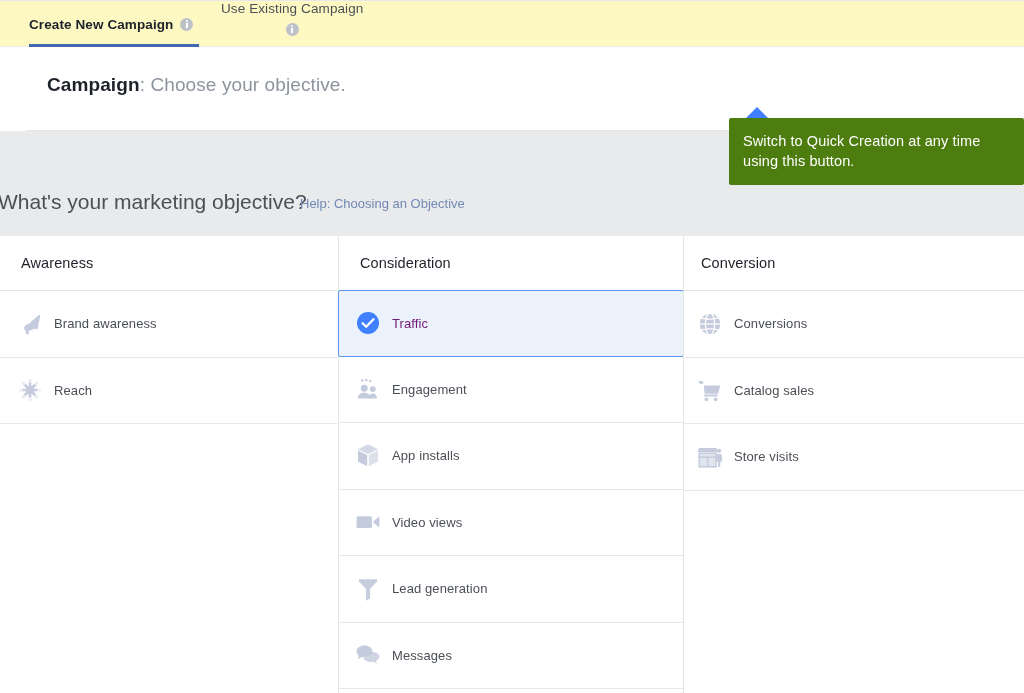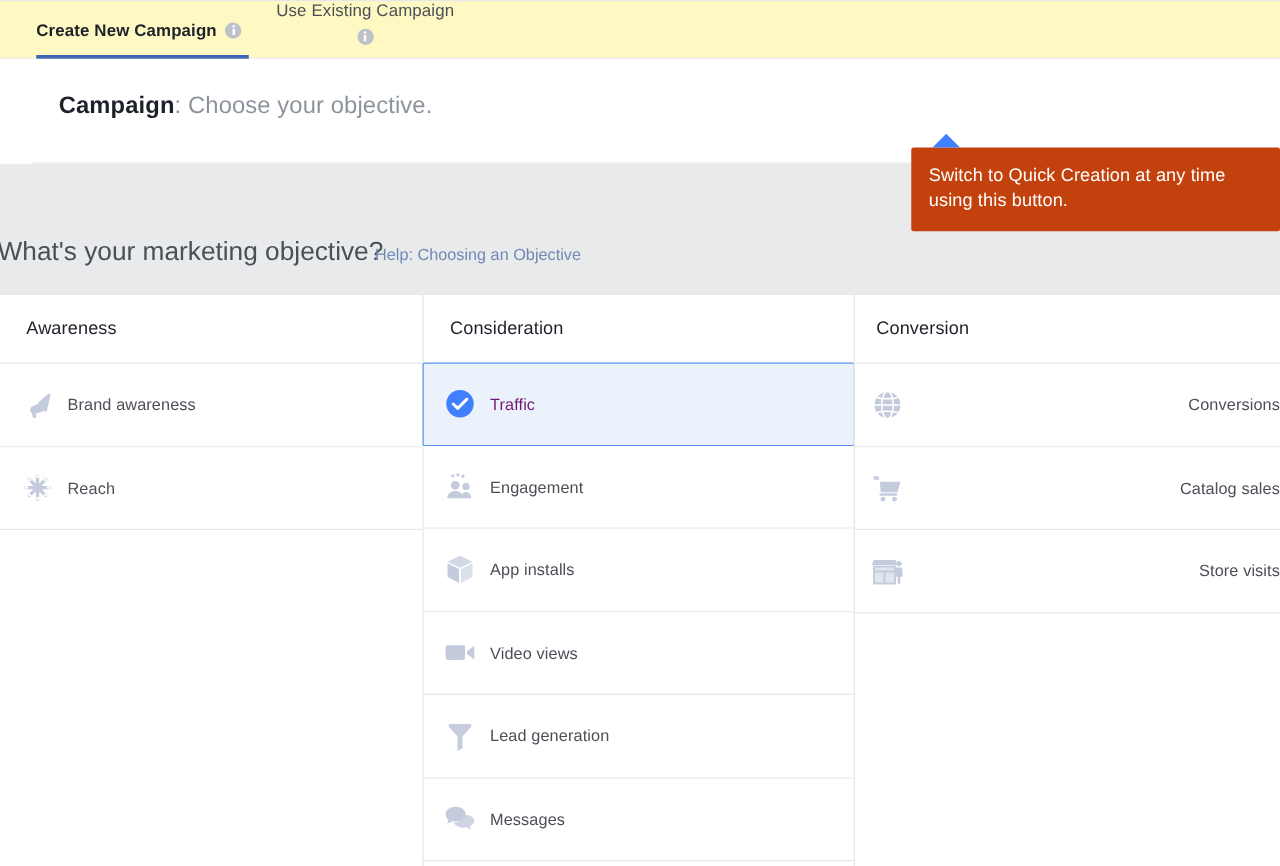--- a/index.html
+++ b/index.html
@@ -61,21 +61,21 @@
     background: #f5f6f7; border: 1px solid #dddfe2; border-radius: 2px;
     color: #1d2129; font-size: 12.5px; font-weight: bold;
     font-family: "Liberation Sans", sans-serif;
     cursor: pointer; display: flex; align-items: center; justify-content: center;
     letter-spacing: .1px;
   }
 
   
   .tooltip {
     position: absolute; left: 729px; top: 118px; width: 295px; min-height: 62px;
-    background: #c2410c; border-radius: 2px; z-index: 40;
+    background: #4d7c0f; border-radius: 2px; z-index: 40;
     padding: 13px 16px 14px 14px;
   }
   .tooltip-arrow {
     position: absolute; left: 17px; top: -11px;
     width: 0; height: 0;
     border-left: 11px solid transparent;
     border-right: 11px solid transparent;
     border-bottom: 11px solid #4080ff;
   }
   .tooltip-text {
@@ -114,21 +114,21 @@
   .col-consider   .col-head { padding-left: 21px; }
   .col-conversion .col-head { padding-left: 17px; }
 
   .obj-row {
     height: 66.5px; display: flex; align-items: center;
     border-bottom: 1px solid #e8e8e8;
     cursor: pointer; background: #fff; position: relative;
   }
   .col-awareness  .obj-row { padding-left: 13px; }
   .col-consider   .obj-row { padding-left: 12px; }
-  .col-conversion .obj-row { padding-left: 9px; justify-content: space-between; }
+  .col-conversion .obj-row { padding-left: 9px; }
 
   .obj-row .obj-ico {
     width: 34px; height: 34px; flex: 0 0 auto;
     display: flex; align-items: center; justify-content: center;
     margin-right: 7px;
   }
   .obj-row .obj-label {
     font-size: 13px; color: #4b4f56; letter-spacing: .1px;
   }
 

